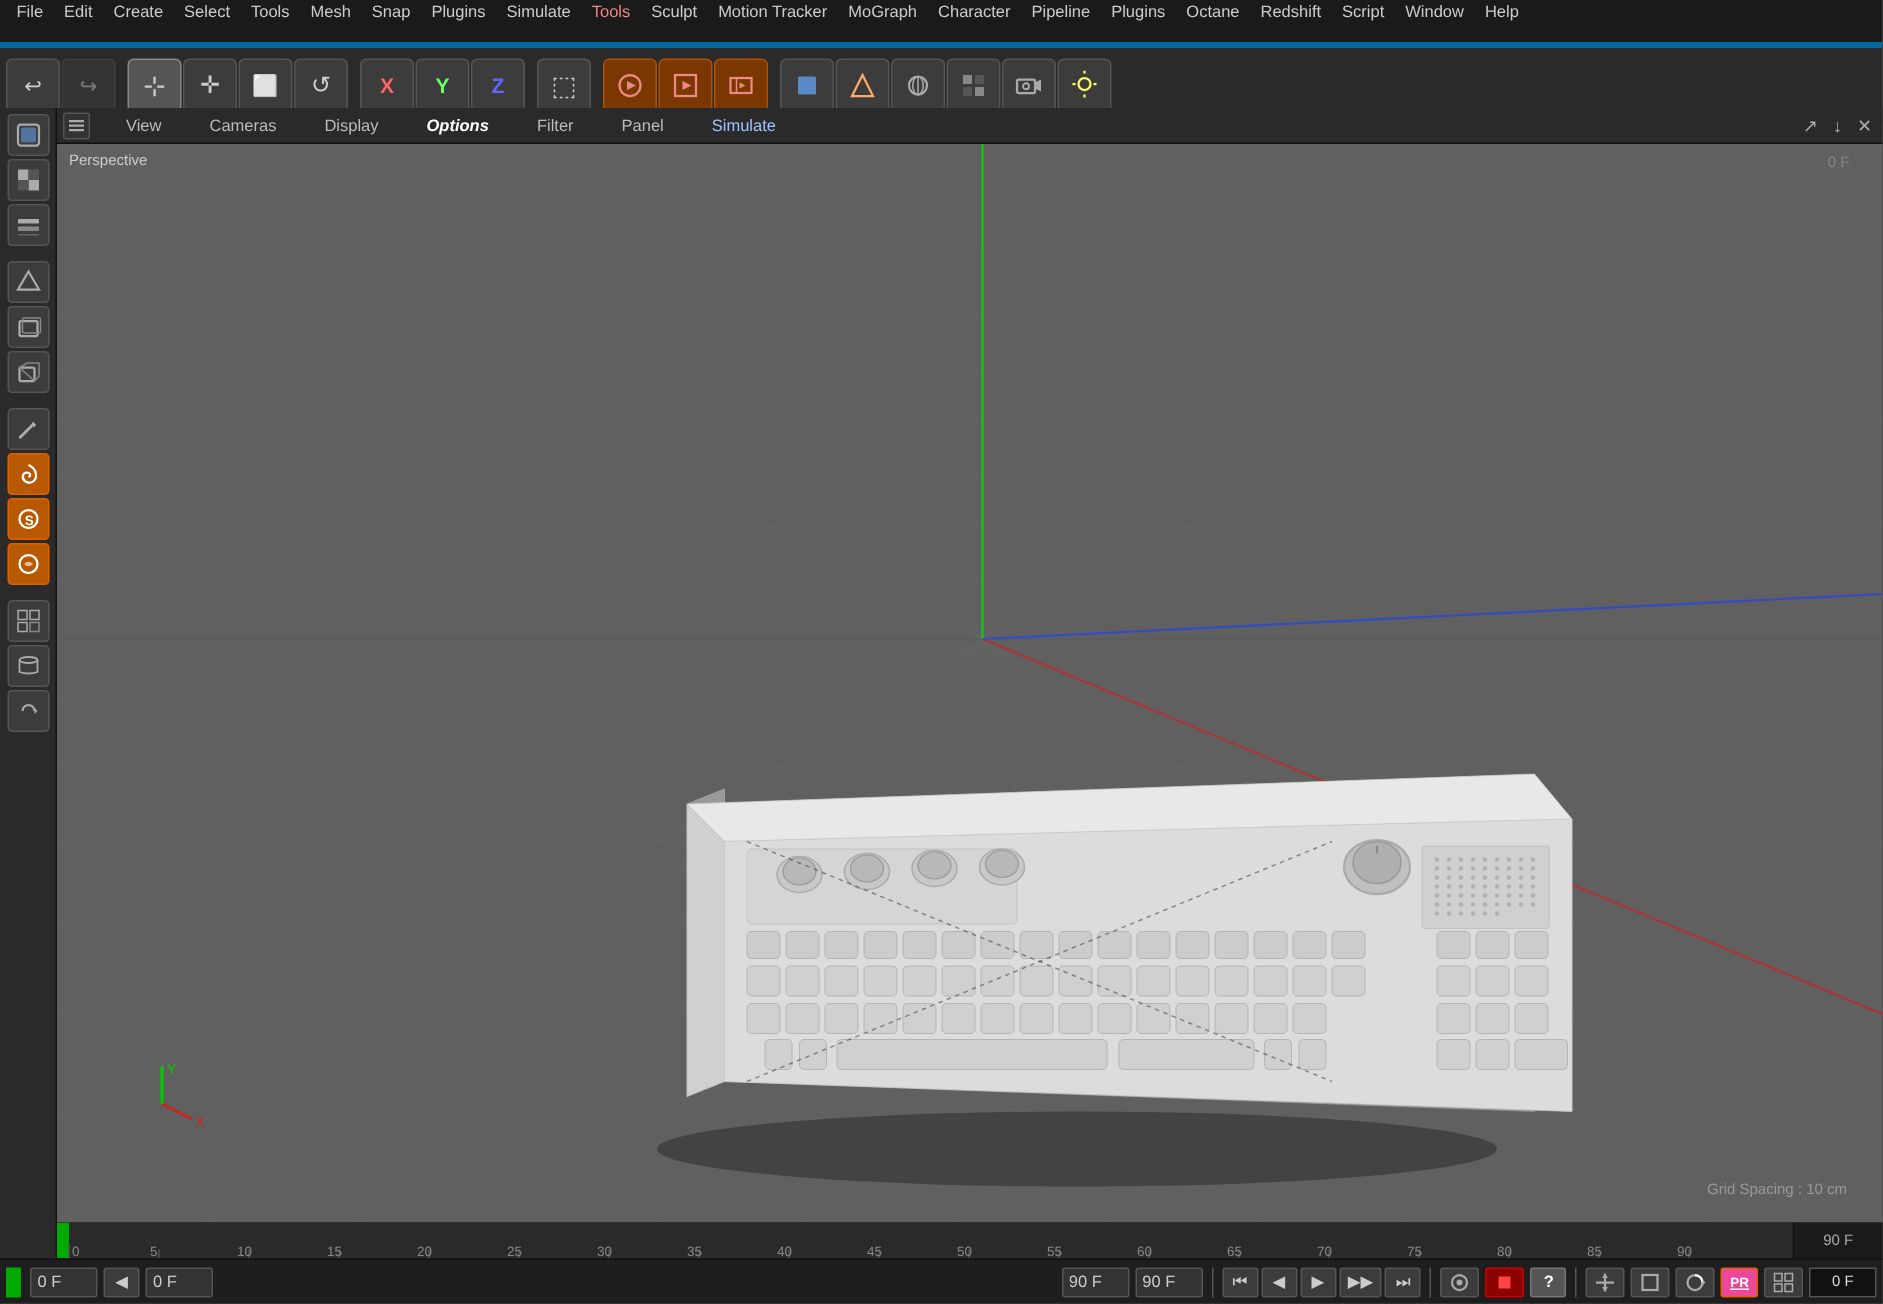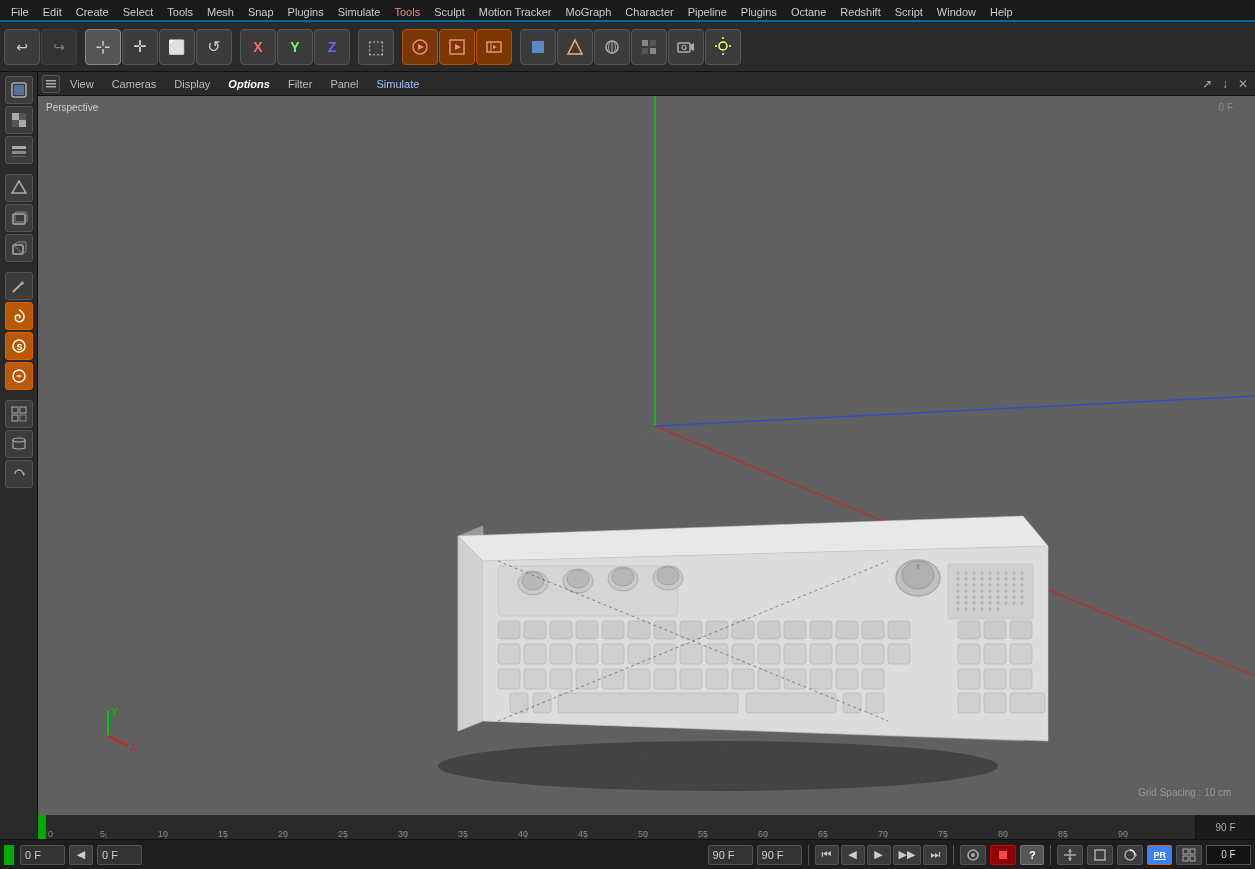--- a/index.html
+++ b/index.html
@@ -1,22 +1,22 @@
 <!DOCTYPE html>
 <html><head>
   <meta charset="utf-8">
   <style>
     * { margin: 0; padding: 0; box-sizing: border-box; }
     body { width: 1255px; height: 869px; background: #3a3a3a; font-family: Arial, sans-serif; font-size: 11px; color: #ccc; overflow: hidden; user-select: none; }
 
     
     #menu-bar {
-      width: 100%; height: 22px; background: #1a1a1a;
-      display: flex; align-items: flex-end; padding: 0 4px;
-      border-bottom: 2px solid #0369a1;
+      width: 100%; height: 32px; background: #1a1a1a;
+      display: flex; align-items: flex-start; padding: 0 4px;
+      border-bottom: 4px solid #0369a1;
     }
     .menu-item { padding: 2px 7px; color: #ccc; font-size: 11px; cursor: pointer; }
 
     
     #toolbar {
       width: 100%; height: 50px; background: #2a2a2a;
       display: flex; align-items: center; padding: 2px 4px; gap: 2px;
       border-bottom: 1px solid #111;
     }
     .toolbar-btn {
@@ -25,21 +25,21 @@
       cursor: pointer; color: #ccc; font-size: 14px; flex-shrink: 0;
     }
     .toolbar-btn.active { background: #555; border-color: #888; }
     .toolbar-sep { width: 4px; }
     .toolbar-group { display: flex; gap: 1px; }
 
     
     #view-toolbar {
       position: absolute; top: 72px; left: 38px; right: 0;
       height: 24px; background: #2a2a2a; display: flex; align-items: center;
-      padding: 0 4px; gap: 2px; border-bottom: 1px solid #111; z-index: 10;
+      padding: 0 4px; gap: 16px; border-bottom: 1px solid #111; z-index: 10;
     }
     .view-tab {
       padding: 2px 8px; color: #bbb; font-size: 11px; cursor: pointer;
       border-radius: 2px;
     }
     .view-tab.active { color: #fff; font-weight: bold; font-style: italic; }
     .view-tab.prorender { color: #a0c0ff; }
     .view-toolbar-right {
       margin-left: auto; display: flex; gap: 4px; align-items: center;
     }
@@ -86,21 +86,21 @@
     }
     .bottom-input {
       background: #333; border: 1px solid #555; color: #ccc; font-size: 11px;
       height: 20px; padding: 0 4px; border-radius: 2px;
     }
     .bottom-btn {
       background: #3c3c3c; border: 1px solid #555; color: #ccc; font-size: 11px;
       height: 20px; padding: 0 5px; border-radius: 2px; cursor: pointer; min-width: 24px;
       display: flex; align-items: center; justify-content: center;
     }
-    .bottom-btn.orange { background: #3b82f6; border-color: #e06000; text-decoration: underline; }
+    .bottom-btn.orange { background: #ec4899; border-color: #e06000; text-decoration: underline; }
     .bottom-btn.red { background: #8b0000; border-color: #cc0000; }
     .bottom-sep { width: 1px; height: 20px; background: #555; margin: 0 2px; }
 
     
     #viewport-svg { position: absolute; inset: 0; width: 100%; height: 100%; }
 
     
     .play-controls { display: flex; gap: 2px; align-items: center; }
 
     .green-bar { width: 10px; height: 20px; background: #00aa00; margin-right: 2px; }

